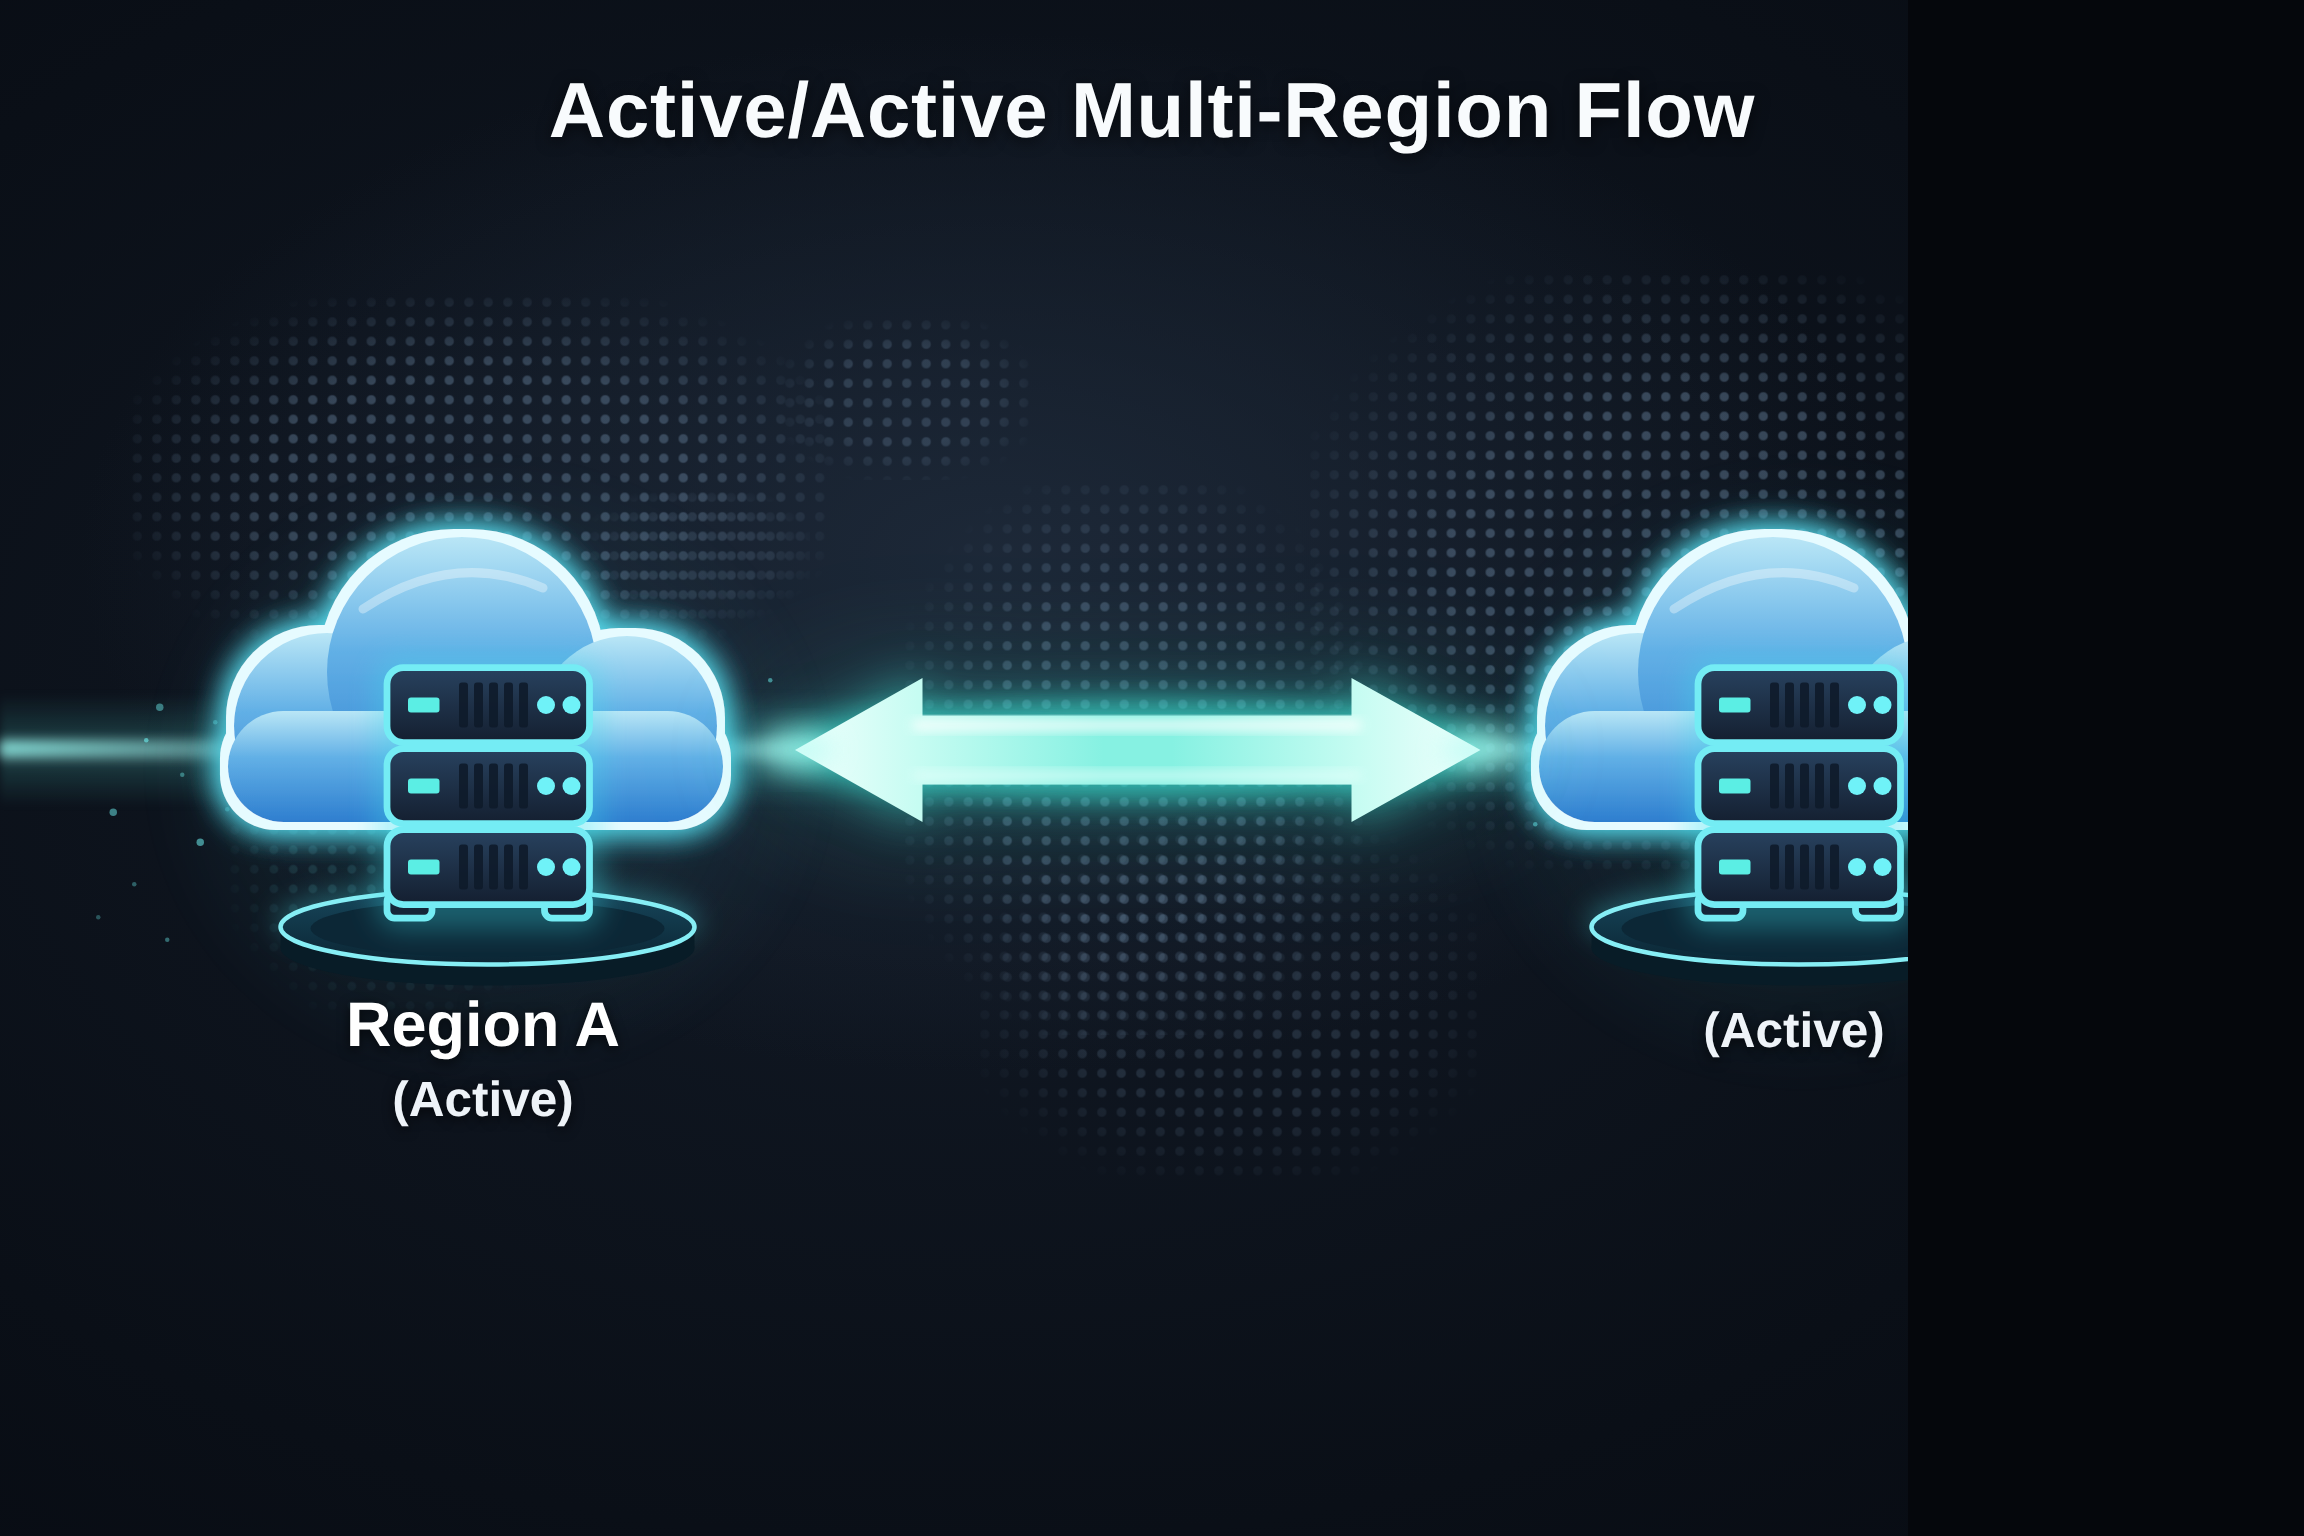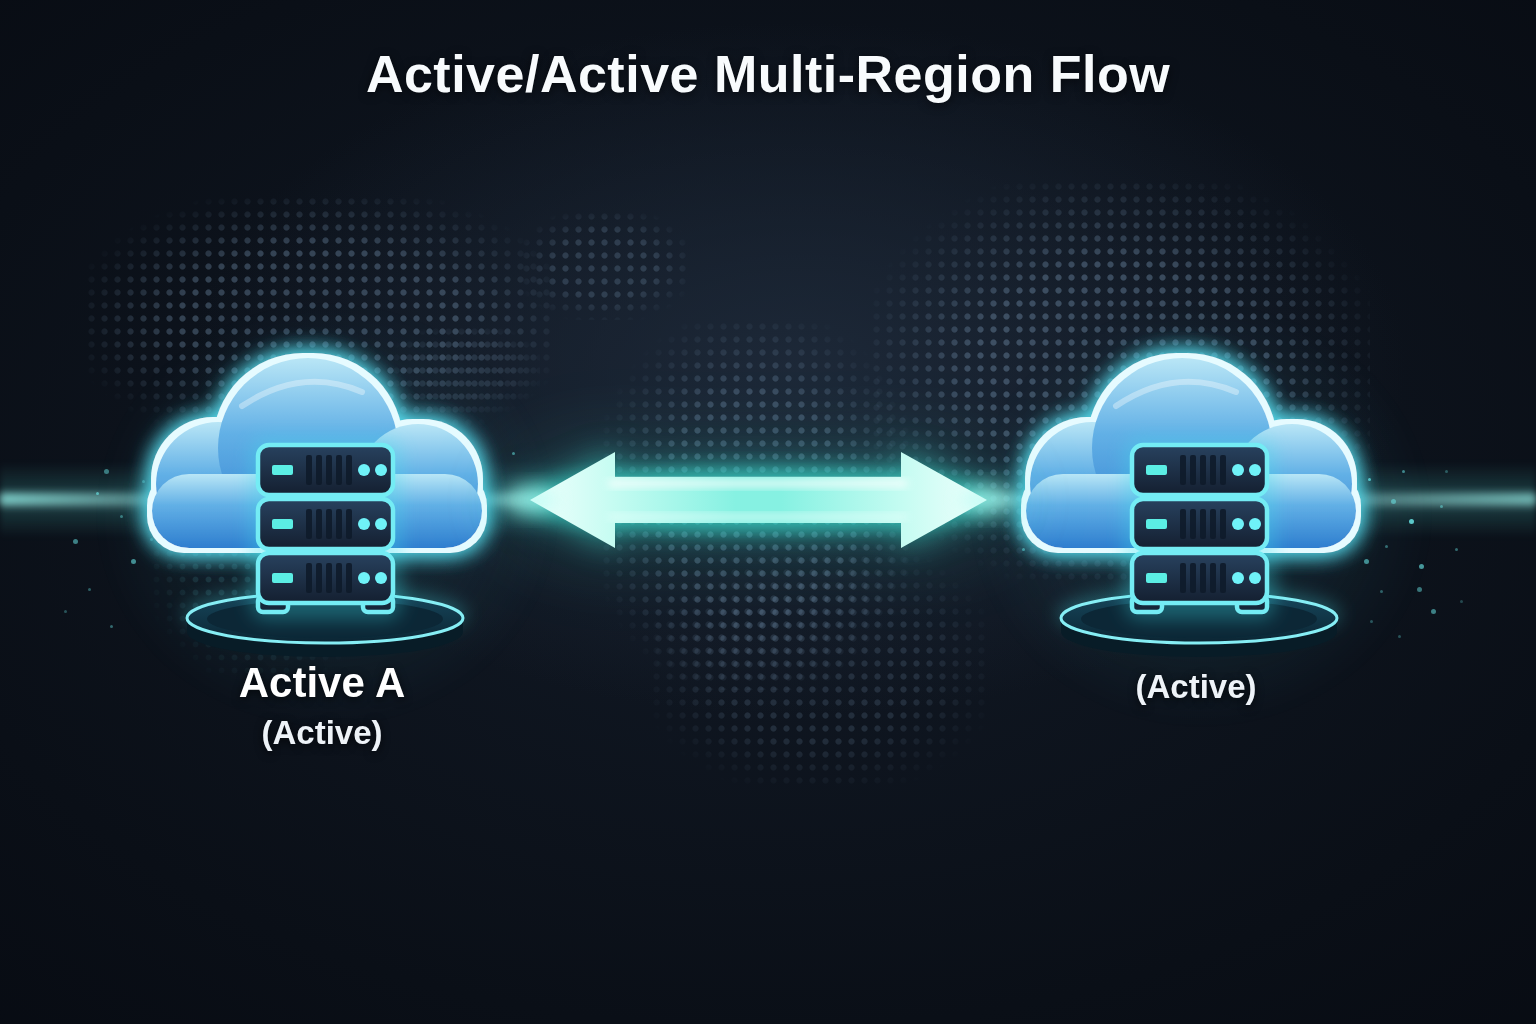--- a/index.html
+++ b/index.html
@@ -1,17 +1,17 @@
 <!DOCTYPE html>
 <html><head>
 <meta charset="utf-8">
 <style>
   html,body{margin:0;padding:0;background:#05070c;}
   #stage{
-    position:relative;width:1536px;height:1024px;overflow:hidden;
+    position:relative;width:1272px;height:1024px;overflow:hidden;
     font-family:"Liberation Sans", sans-serif;
     background:
       radial-gradient(ellipse 980px 560px at 52% 36%, rgba(30,42,58,.9) 0%, rgba(30,42,58,0) 62%),
       radial-gradient(ellipse 1400px 900px at 50% 46%, #121a26 0%, #0a0f17 62%, #060910 100%);
   }
   
   .dots{
     position:absolute;
     background-image:radial-gradient(circle, rgba(122,152,182,.42) 2.6px, rgba(122,152,182,0) 3.6px);
     background-size:13px 13px;
@@ -203,21 +203,21 @@
   <svg id="arrow-svg" viewBox="0 0 500 150">
     <ellipse cx="250" cy="75" rx="238" ry="32" fill="#36e0d0" opacity=".45" filter="url(#softBlur)"></ellipse>
     <polygon points="22,75 107,27 107,52 393,52 393,27 479,75 393,123 393,98 107,98 107,123" fill="url(#arrowGrad)"></polygon>
     <rect x="100" y="55" width="300" height="7" rx="3.5" fill="#ffffff" opacity=".85" filter="url(#tinyBlur)"></rect>
     <rect x="100" y="89" width="300" height="6" rx="3" fill="#e4fffb" opacity=".8" filter="url(#tinyBlur)"></rect>
     <ellipse cx="22" cy="75" rx="26" ry="14" fill="#aefcf2" opacity=".6" filter="url(#softBlur)"></ellipse>
     <ellipse cx="479" cy="75" rx="26" ry="14" fill="#aefcf2" opacity=".6" filter="url(#softBlur)"></ellipse>
   </svg>
 
   <div class="region-label" id="label-a">
-    <div class="region-name">Active A</div>
+    <div class="region-name">Region A</div>
     <div class="region-status">(Active)</div>
   </div>
 
   <div class="region-label" id="label-b">
     <div class="region-status">(Active)</div>
   </div>
 
 </div>
 
 </body></html>

